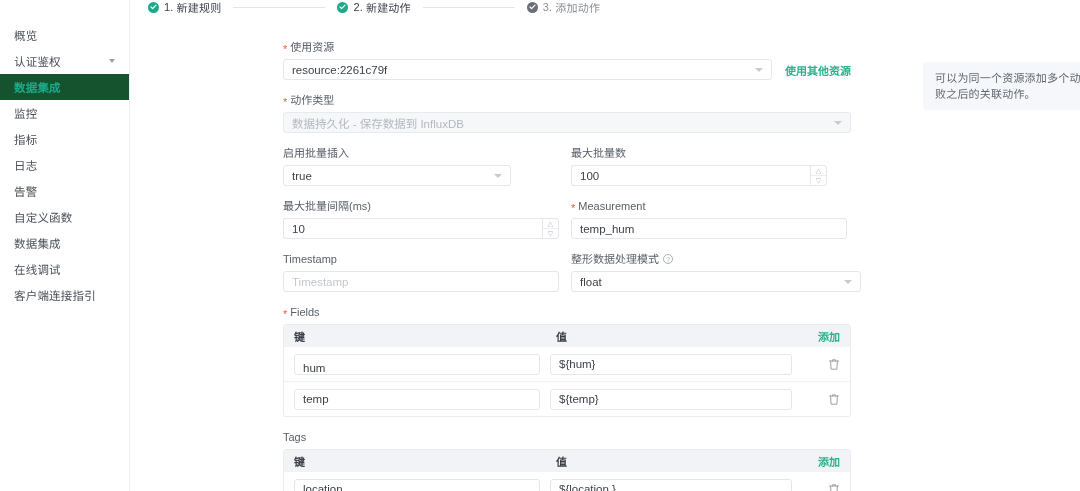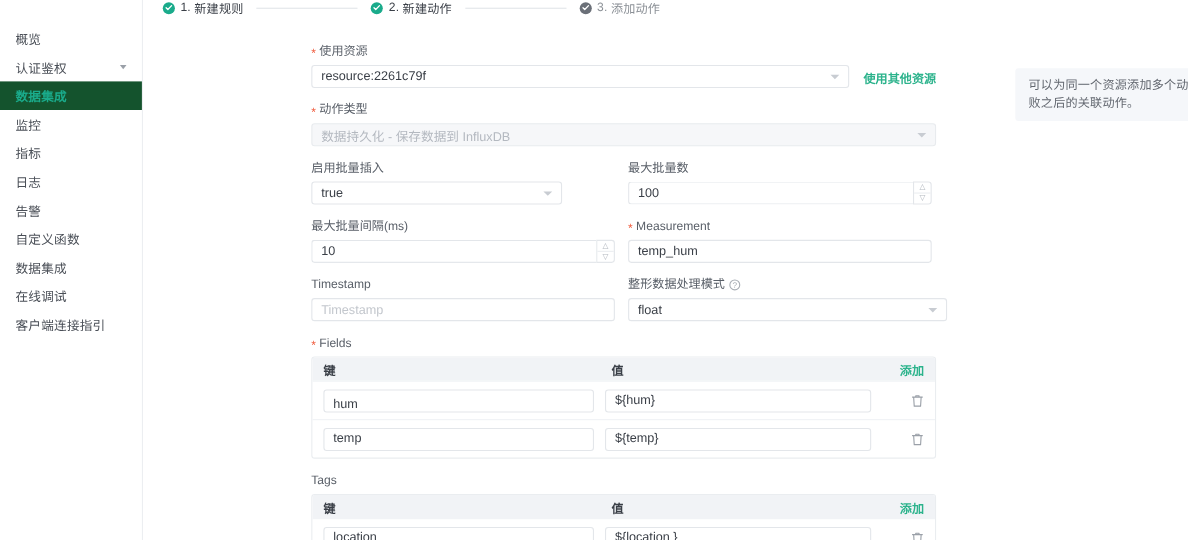--- a/index.html
+++ b/index.html
@@ -349,21 +349,21 @@
           </div>
           <div class="ctl" style="width:228px;">
             <span class="val">true</span>
             <span class="chev"></span>
           </div>
         </div>
         <div class="f-right fld">
           <div class="label">
             <span>最大批量数</span>
           </div>
-          <div class="num-wrap" style="width:276px;">
+          <div class="num-wrap" style="width:256px;">
             <div class="ctl">
               <span class="val">100</span>
             </div>
             <div class="stepper">
               <div>△</div>
               <div>▽</div>
             </div>
           </div>
         </div>
       </div>

